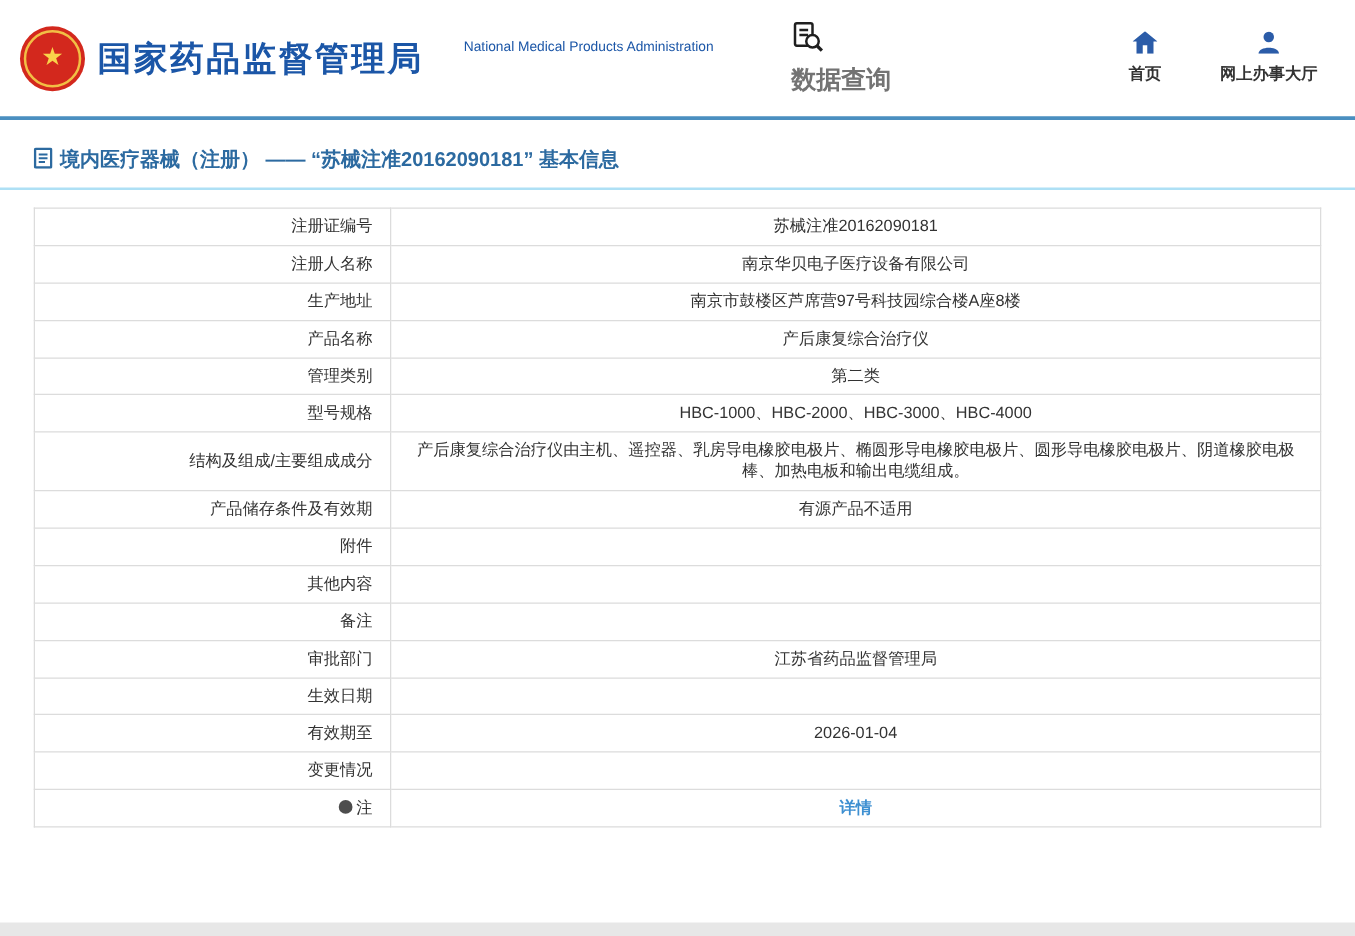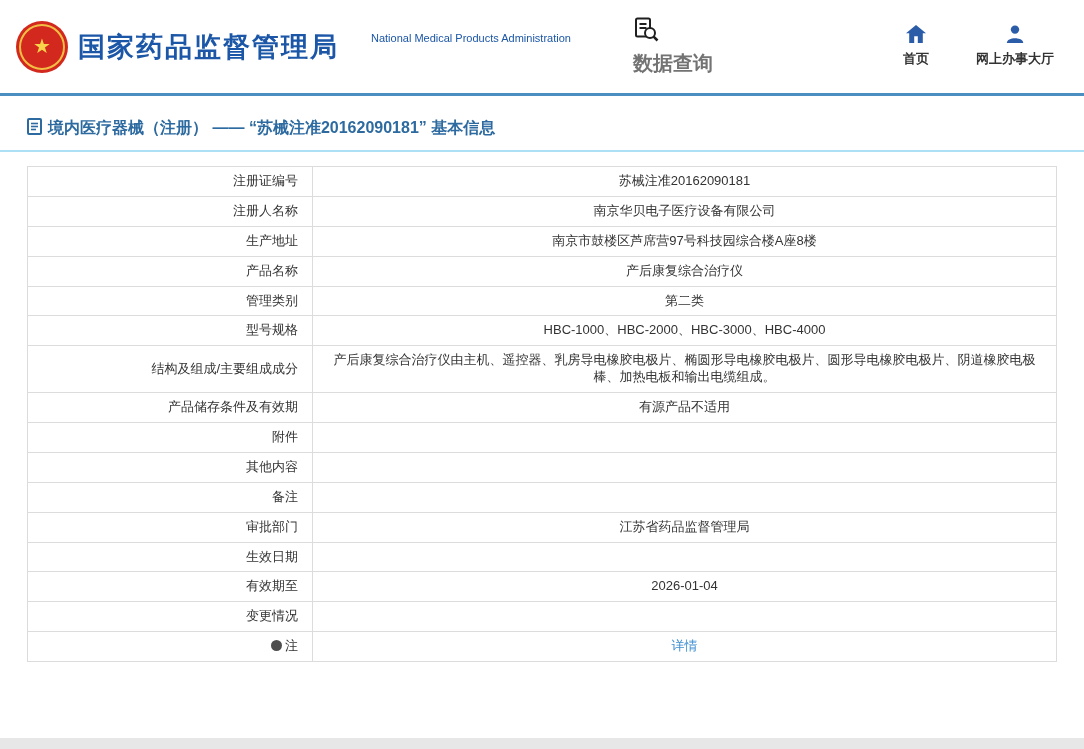--- a/index.html
+++ b/index.html
@@ -64,21 +64,21 @@
     border-collapse: collapse; width: 1030px; margin-top: 14px;
     font-size: 13px; table-layout: fixed;
   }
   table.info-table td {
     border: 1px solid #dcdcdc; padding: 6px 14px;
     color: #333; line-height: 1.3; vertical-align: middle;
     word-break: break-all;
   }
   td.label-cell { width: 285px; text-align: right; color: #404040; white-space: nowrap; }
   td.value-cell { text-align: center; }
-  td.value-cell a { color: var(--link-blue, #3d8fd1); text-decoration: none; cursor: pointer; }
+  td.value-cell a { color: var(--link-blue, #3d8fd1); text-decoration: none; cursor: pointer; font-weight: bold; }
   .note-dot {
     display: inline-block; width: 11px; height: 11px; border-radius: 50%;
     background: #4d4d4d; margin-right: 3px; vertical-align: -1px;
   }
 
   footer {
     position: absolute; left: 0; right: 0; bottom: 0; height: 11px;
     background: #e7e7e7;
   }
 </style>

